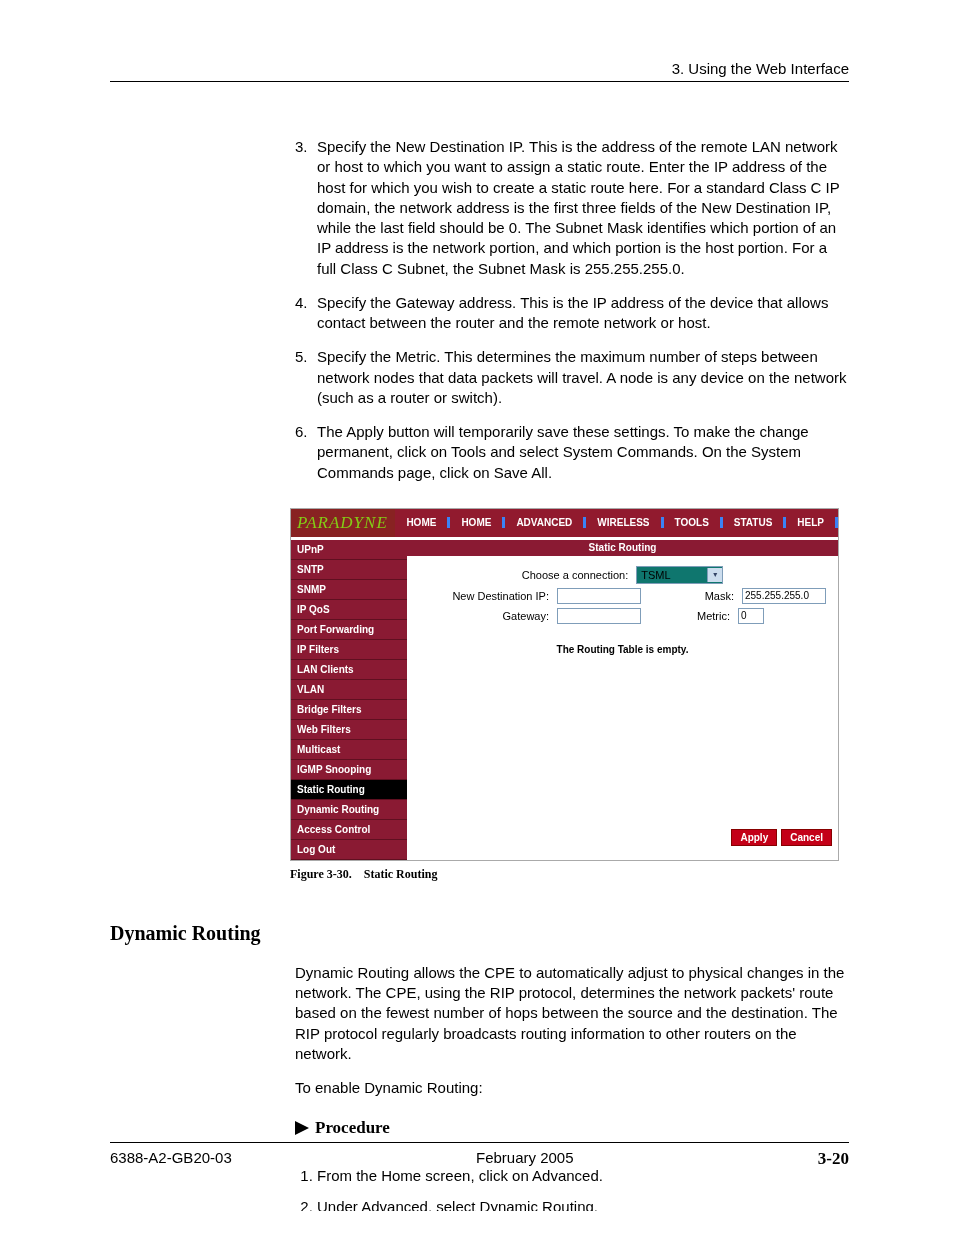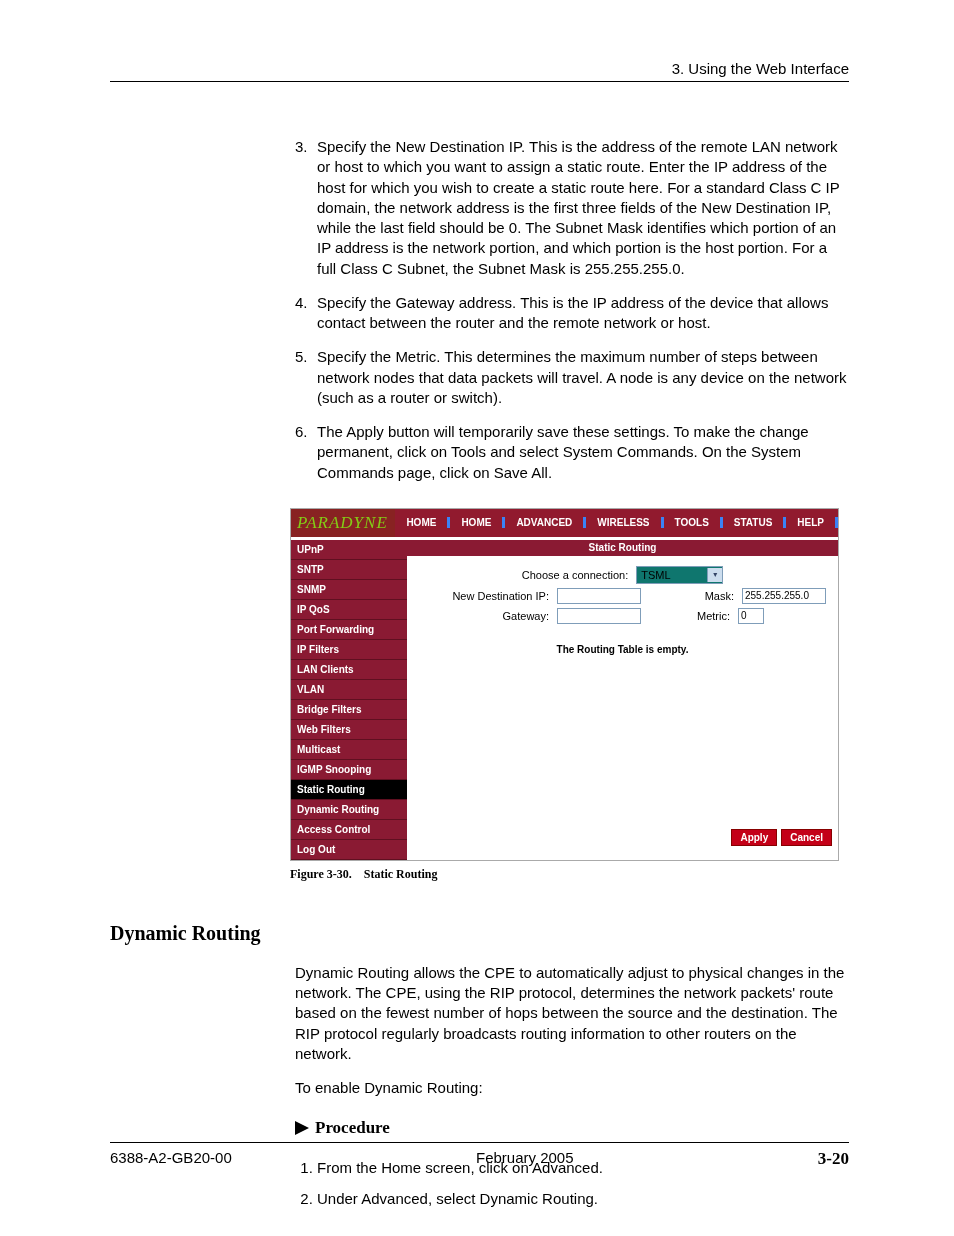--- a/index.html
+++ b/index.html
@@ -204,21 +204,21 @@
   .para {
     margin-left: 185px;
     line-height: 1.35;
     margin-bottom: 14px;
   }
   .procedure {
     margin-left: 185px;
     display: flex;
     align-items: center;
     margin-top: 20px;
-    margin-bottom: 20px;
+    margin-bottom: 28px;
   }
   .tri {
     width: 0; height: 0;
     border-top: 7px solid transparent;
     border-bottom: 7px solid transparent;
     border-left: 14px solid #000;
     margin-right: 6px;
   }
   .proc-label {
     font-family: "Times New Roman", serif;
@@ -353,18 +353,18 @@
   </div>
 
   <ol class="proc-list">
     <li>From the Home screen, click on Advanced.</li>
     <li>Under Advanced, select Dynamic Routing.</li>
   </ol>
 
   <div class="footer">
     <hr>
     <div class="frow">
-      <span>6388-A2-GB20-00</span>
+      <span>6388-A2-GB20-03</span>
       <span>February 2005</span>
       <span class="pg">3-20</span>
     </div>
   </div>
 </div>
 
 </body></html>

